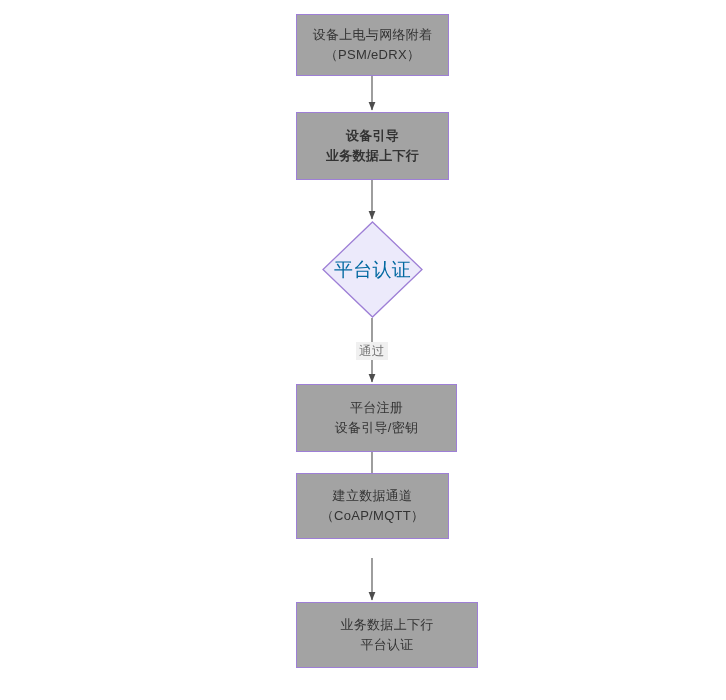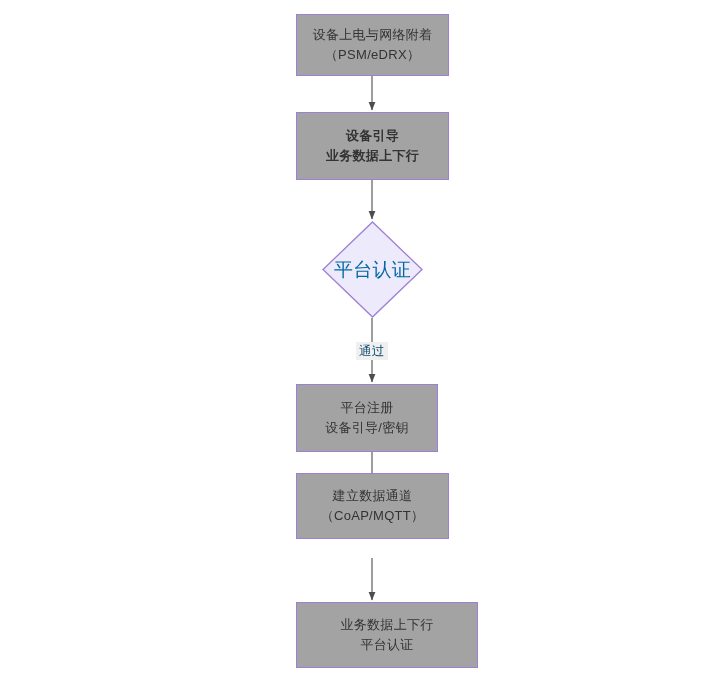--- a/index.html
+++ b/index.html
@@ -71,21 +71,21 @@
     position: absolute;
     left: 0;
     top: 0;
     width: 726px;
     height: 700px;
     pointer-events: none;
   }
   .edge-label {
     position: absolute;
     background: #F0F0F0;
-    color: #0c4a6e;
+    color: #737373;
     font-size: 12.5px;
     line-height: 16px;
     padding: 1px 3px;
     white-space: nowrap;
     letter-spacing: 0.3px;
   }
 </style>
 </head>
 <body>
 
@@ -126,21 +126,21 @@
 
   <div class="node-diamond" style="left:322px; top:221px; width:101px; height:97px;">
     <svg class="diamond-shape" viewBox="0 0 101 97" preserveAspectRatio="none" xmlns="http://www.w3.org/2000/svg">
       <polygon points="50.5,1 100,48.5 50.5,96 1,48.5" fill="#ECEAFB" stroke="#9E7FD6" stroke-width="1.3"></polygon>
     </svg>
     <div class="diamond-label">平台认证</div>
   </div>
 
   <div class="edge-label" style="left:356px; top:342px;">通过</div>
 
-  <div class="node" style="left:296px; top:384px; width:142px; height:68px;">
+  <div class="node" style="left:296px; top:384px; width:161px; height:68px;">
     <span class="node-line">平台注册</span>
     <span class="node-line">设备引导/密钥</span>
   </div>
 
   <div class="node" style="left:296px; top:473px; width:153px; height:66px;">
     <span class="node-line">建立数据通道</span>
     <span class="node-line">（CoAP/MQTT）</span>
   </div>
 
   <div class="node" style="left:296px; top:602px; width:182px; height:66px;text-align:center;">

